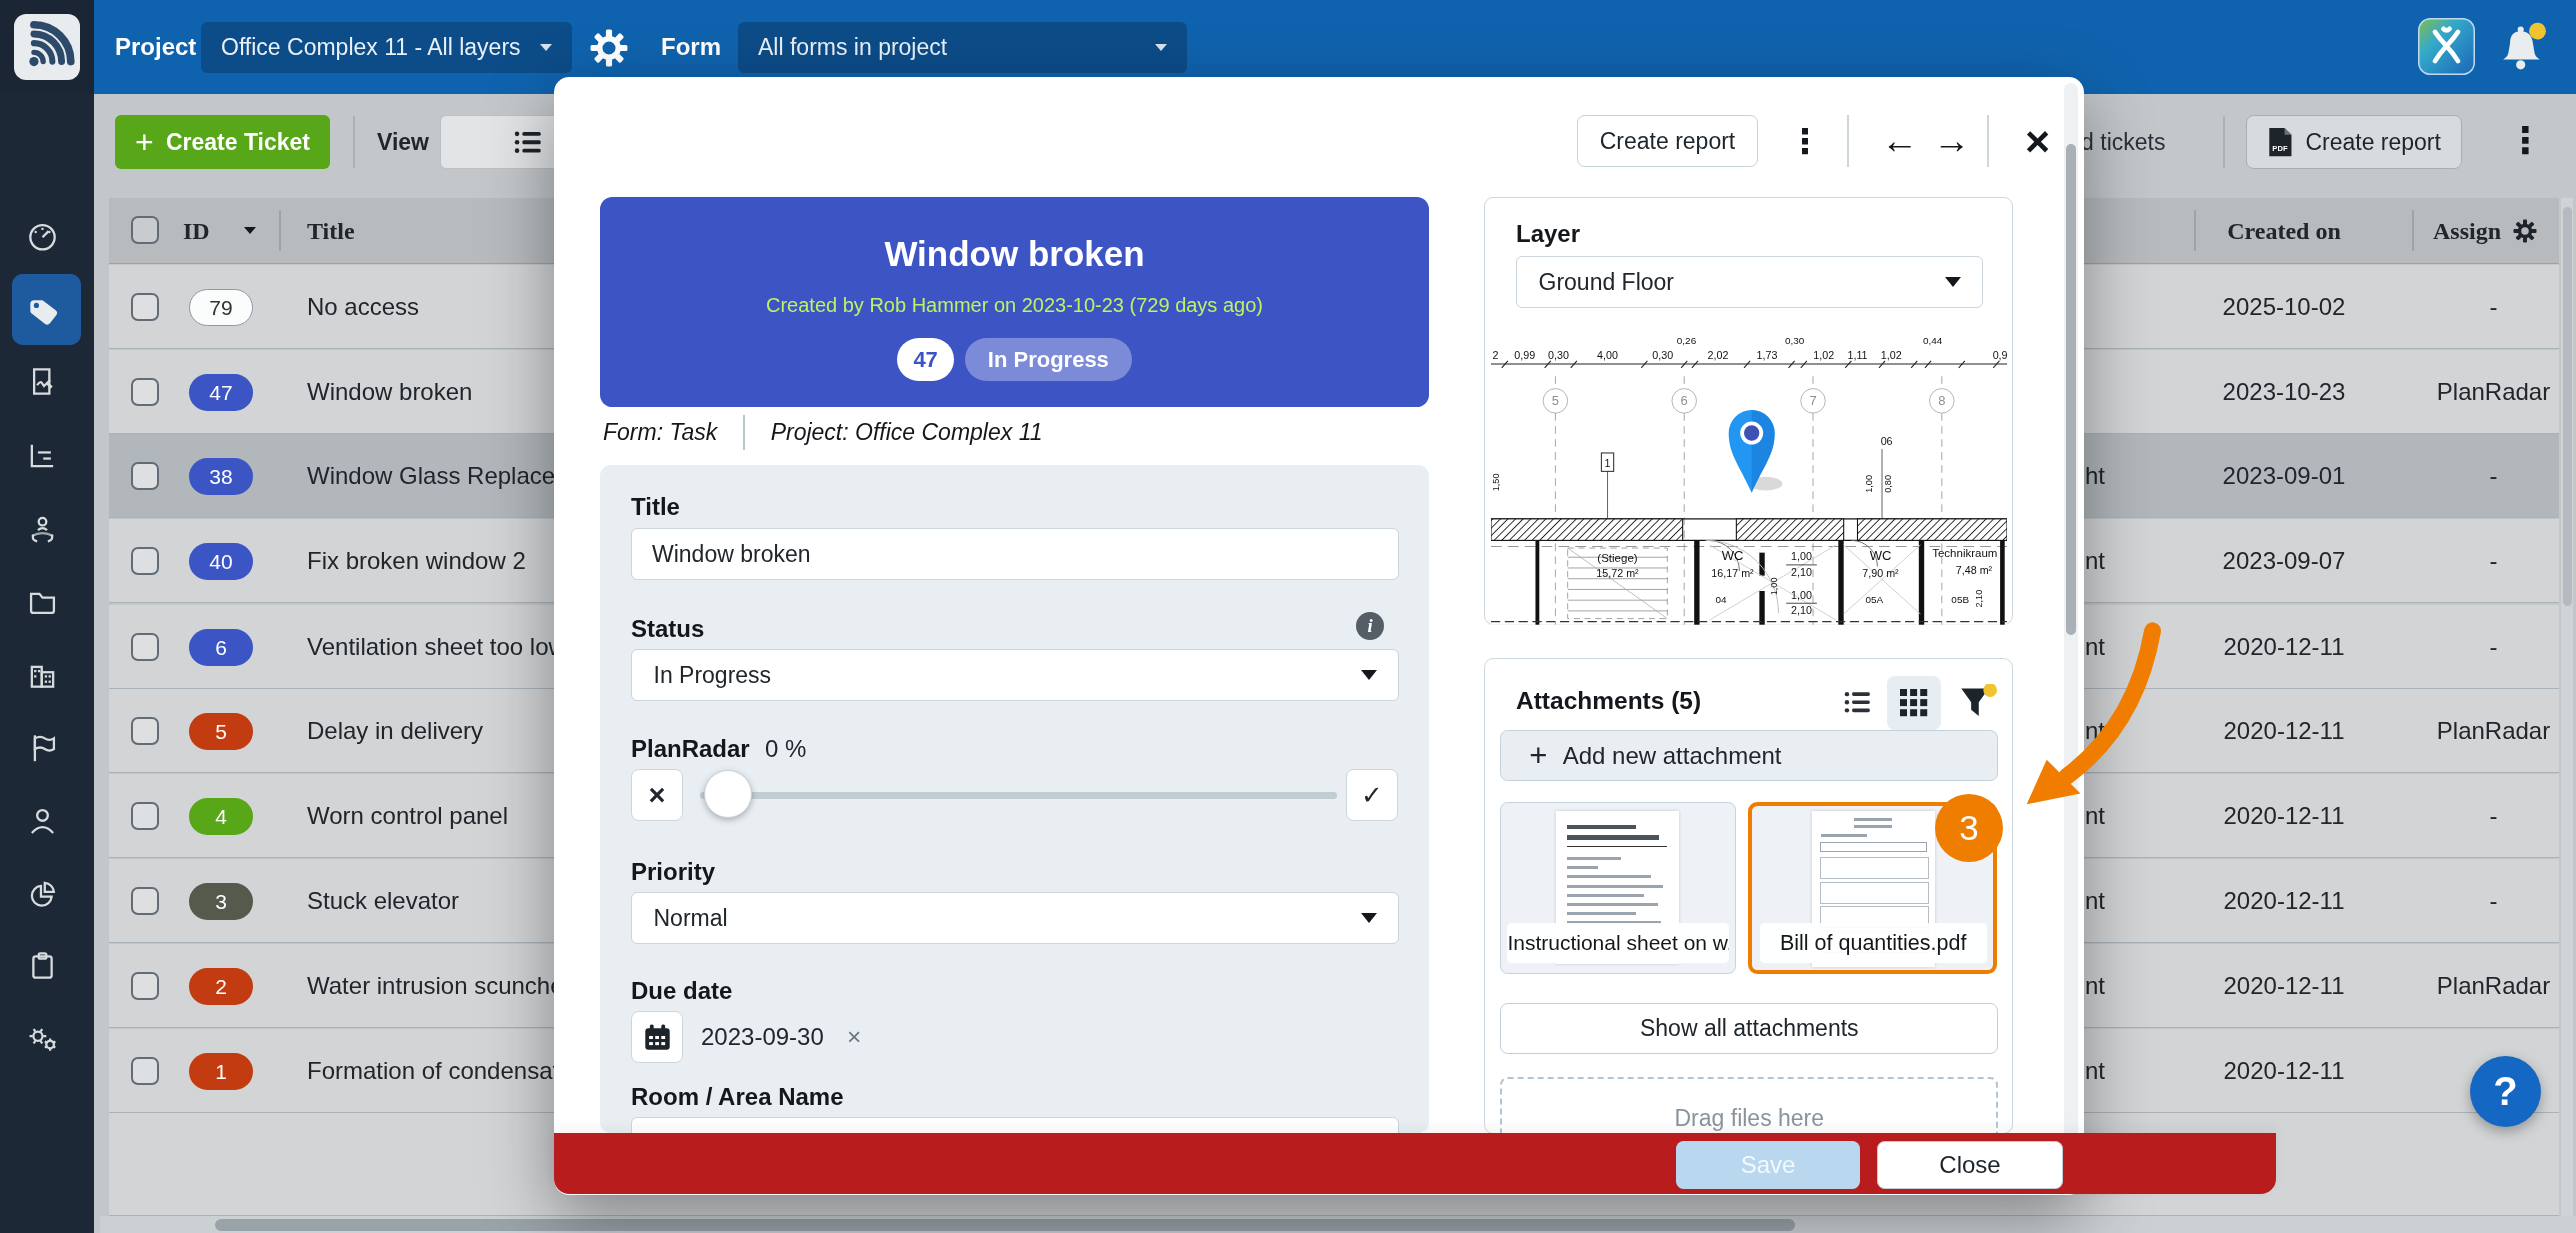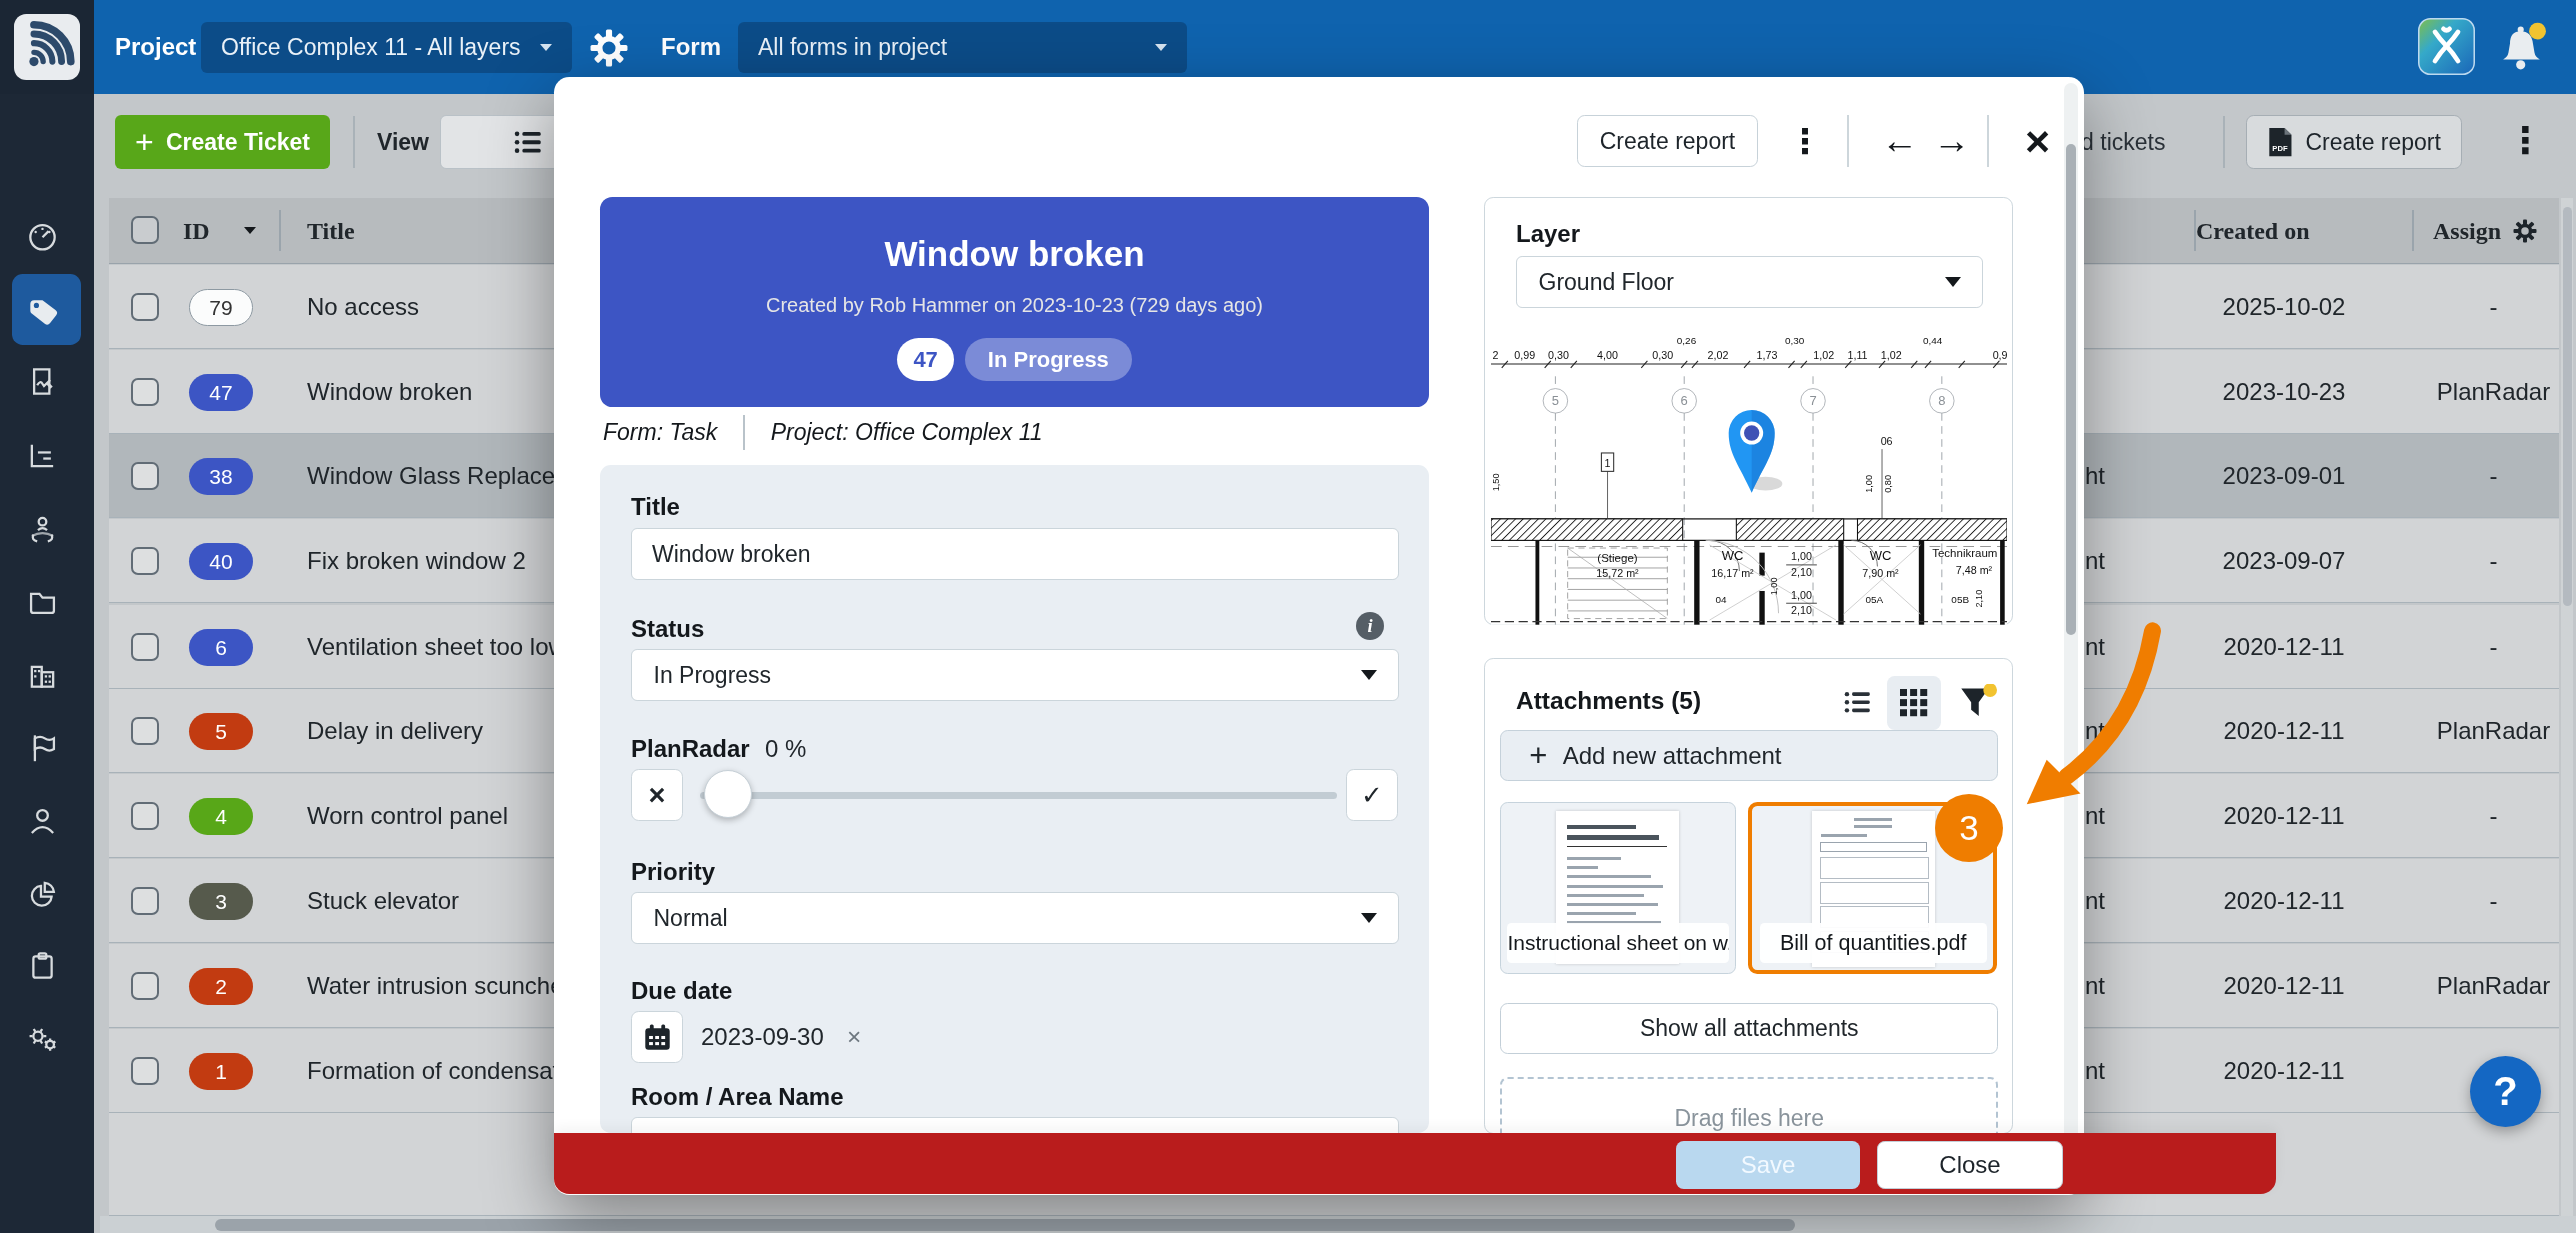--- a/index.html
+++ b/index.html
@@ -248,21 +248,21 @@
   <div class="abs icn-txt" style="left:2507px;top:115px;width:34px;font-size:37px;font-weight:bold">⋮</div>
 
   <div class="abs" style="left:109px;top:198px;width:2450px;height:1020px">
     <div class="abs thead">
       <div class="abs cbox" style="left:21.5px;top:18.4px;background:#c9cccf"></div>
       <div class="abs hcell" style="left:74px">ID</div>
       <div class="abs caret-down sm" style="left:135px;top:29px"></div>
       <div class="abs" style="left:170px;top:12.3px;width:1.5px;height:41px;background:#9aa4ac"></div>
       <div class="abs hcell" style="left:198px">Title</div>
       <div class="abs" style="left:2085px;top:12.3px;width:1.5px;height:41px;background:#9aa4ac"></div>
-      <div class="abs hcell" style="left:2087px;width:176px;text-align:left">Created on</div>
+      <div class="abs hcell" style="left:2087px;width:176px;text-align:center">Created on</div>
       <div class="abs" style="left:2303px;top:12.3px;width:1.5px;height:41px;background:#9aa4ac"></div>
       <div class="abs hcell flex" style="left:2324px;gap:10.7px;height:66px">
         <span>Assign</span>
         <svg width="26" height="26" viewBox="0 0 52 52">
           <g fill="#1d242a">
             <circle cx="26" cy="26" r="11" fill="none" stroke="#1d242a" stroke-width="7"></circle>
             <rect x="22" y="3" width="8" height="10" rx="2"></rect>
               <rect x="22" y="39" width="8" height="10" rx="2"></rect>
             <rect x="3" y="22" width="10" height="8" rx="2"></rect>
               <rect x="39" y="22" width="10" height="8" rx="2"></rect>
@@ -375,21 +375,21 @@
     </div>
     <div class="abs icn-txt" style="left:1234px;top:38px;width:34px;font-weight:bold">⋮</div>
     <div class="abs" style="left:1293px;top:38px;width:1.5px;height:52px;background:#cdd6db"></div>
     <div class="abs icn-txt" style="left:1324px;top:38px;width:43px;font-size:37px;font-weight:bold">←</div>
     <div class="abs icn-txt" style="left:1376px;top:38px;width:43px;font-size:37px;font-weight:bold">→</div>
     <div class="abs" style="left:1433px;top:38px;width:1.5px;height:52px;background:#cdd6db"></div>
     <div class="abs icn-txt" style="left:1462px;top:38px;width:43px;font-size:43px;font-weight:bold">×</div>
 
     <div class="abs blue-card">
       <div class="abs" style="left:0;top:37px;width:100%;font-size:35px;font-weight:bold">Window broken</div>
-      <div class="abs" style="left:0;top:97px;width:100%;font-size:20px;color:#e5e5e5">Created by Rob Hammer on 2023-10-23 (729 days ago)</div>
+      <div class="abs" style="left:0;top:97px;width:100%;font-size:20px;color:#bef264">Created by Rob Hammer on 2023-10-23 (729 days ago)</div>
       <div class="abs flex" style="left:0;top:141px;width:100%;justify-content:center;gap:10.7px">
         <div class="badge-pill" style="width:57px;background:#fff;color:#3d55c4">47</div>
         <div class="badge-pill" style="padding:0 23px;background:rgba(255,255,255,.32);color:#fff">In Progress</div>
       </div>
     </div>
 
     <div class="abs flex" style="left:49px;top:336px;height:38px;gap:26px;font-style:italic;font-size:23px;color:#14181c">
       <span class="bold" style="font-weight:normal">Form: Task</span>
       <span style="width:1.5px;height:35px;background:#b9c3ca"></span>
       <span>Project: Office Complex 11</span>

